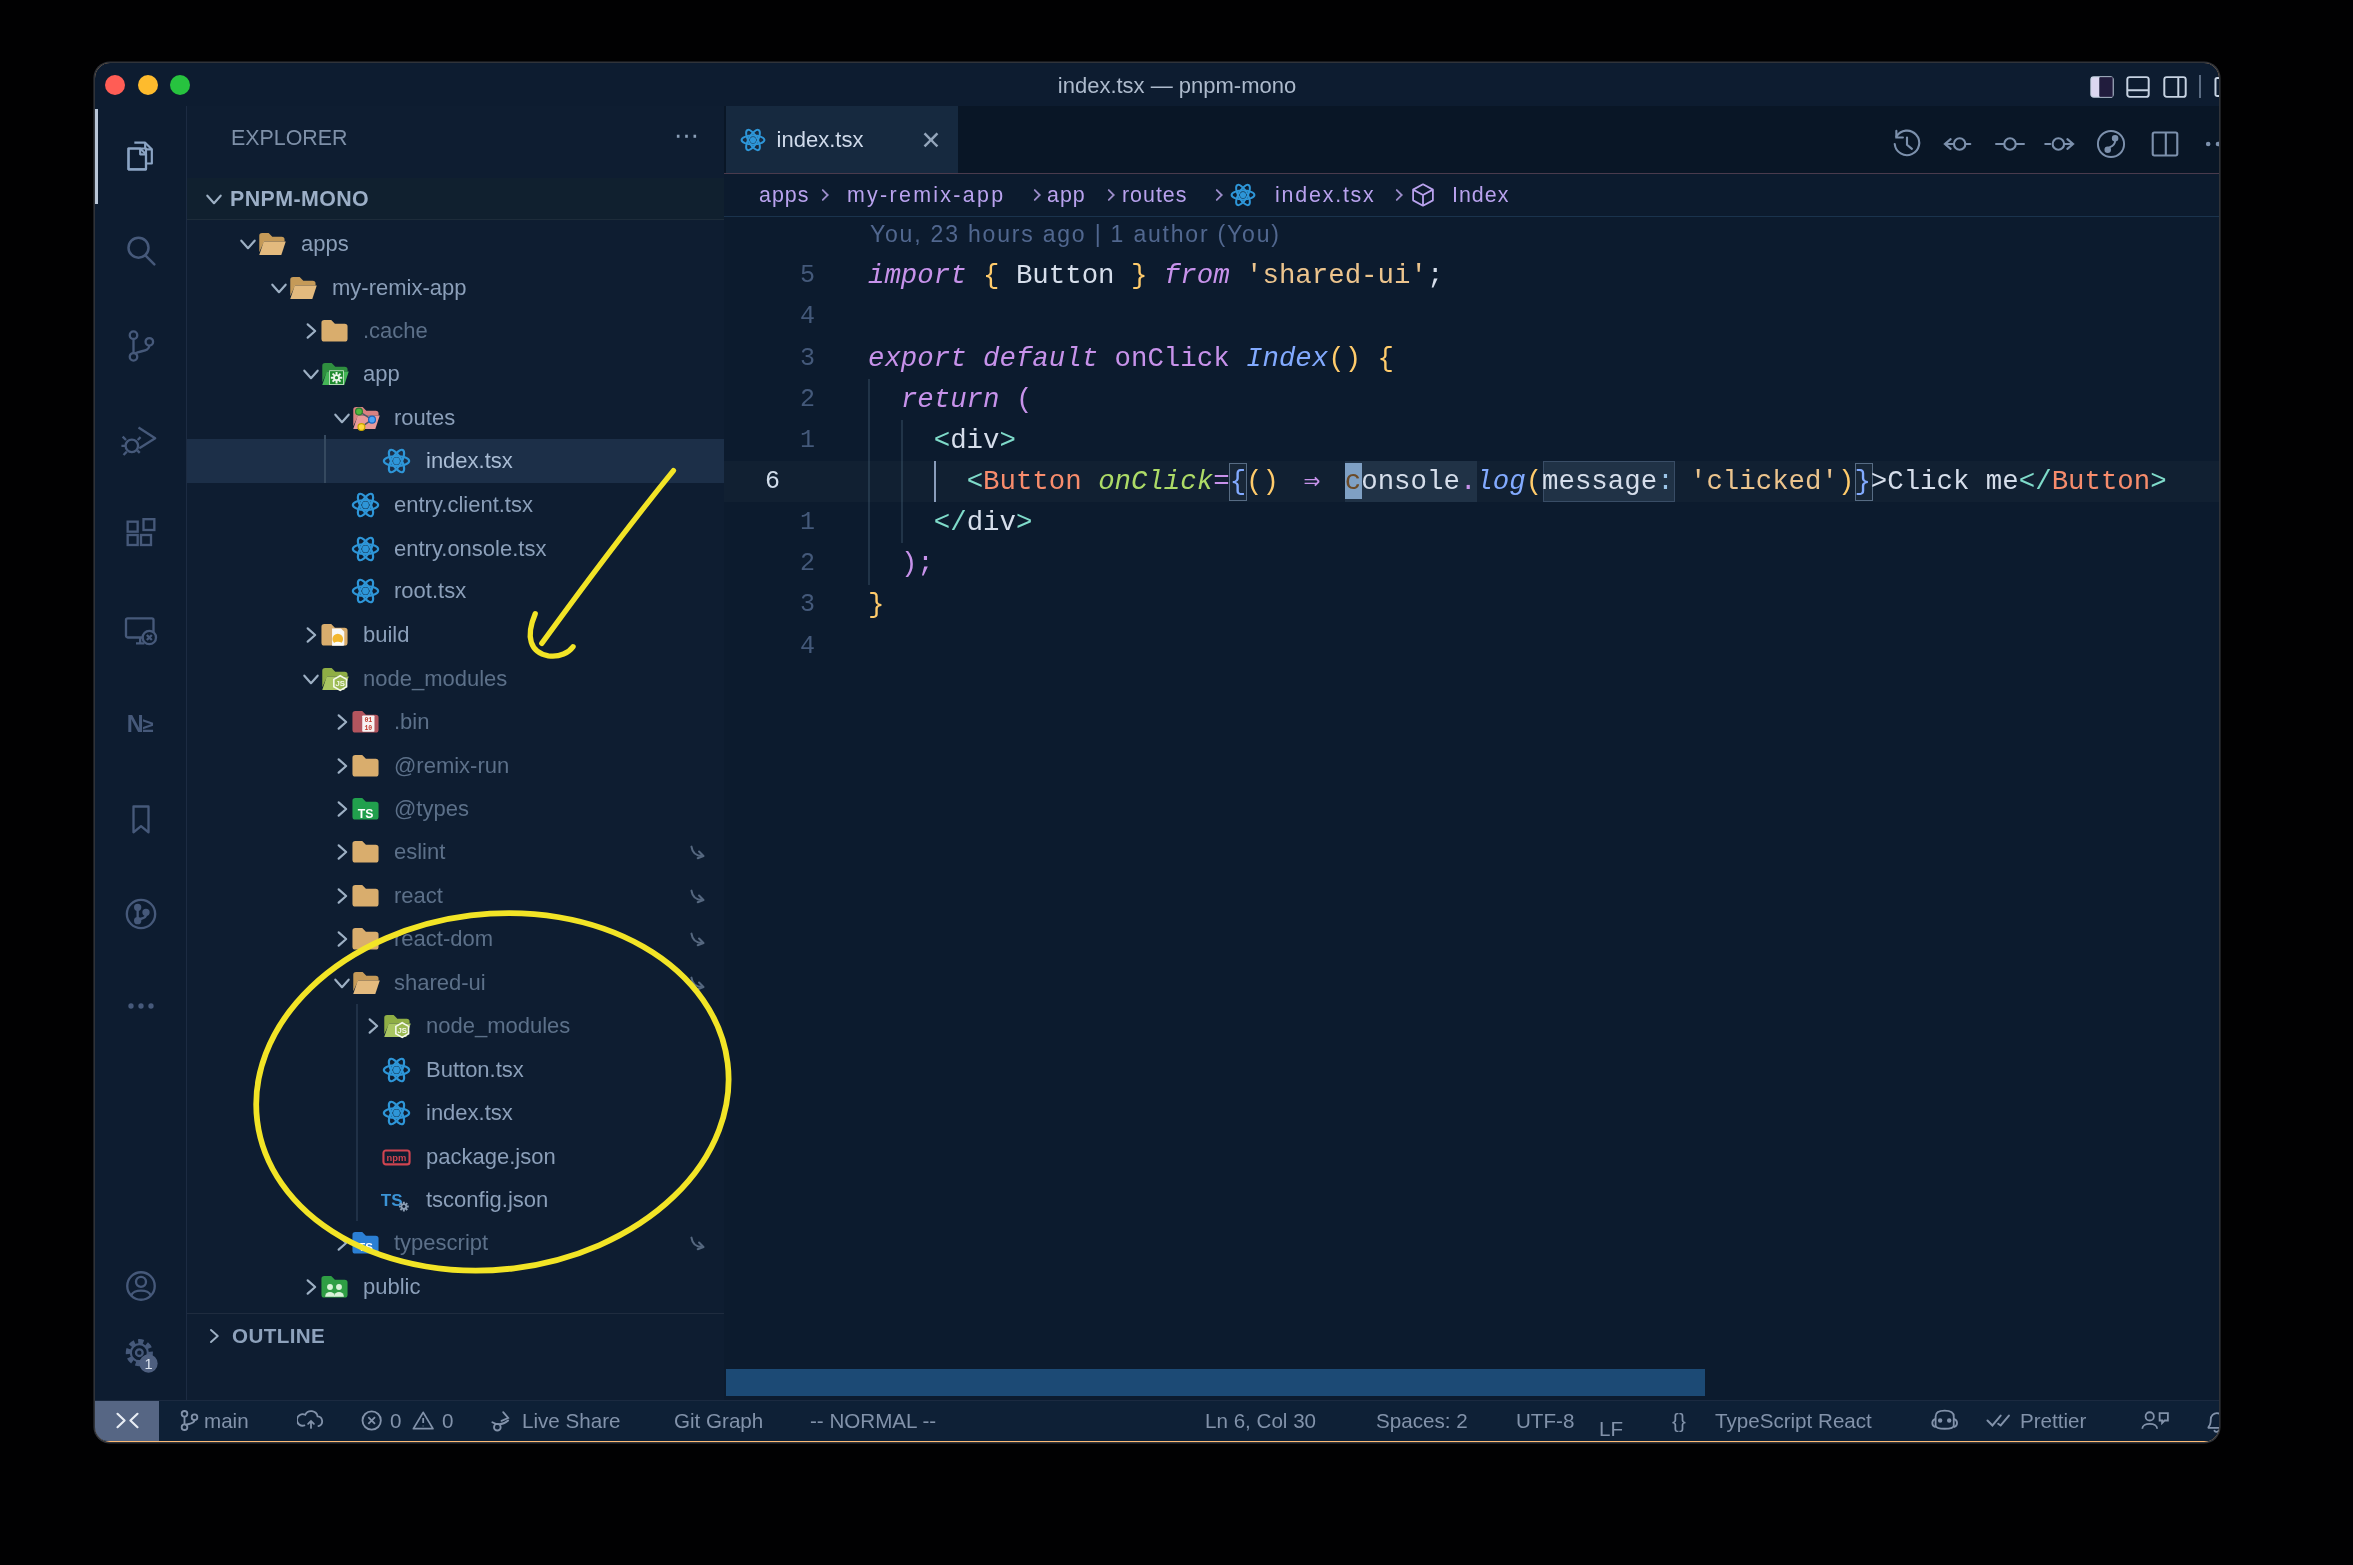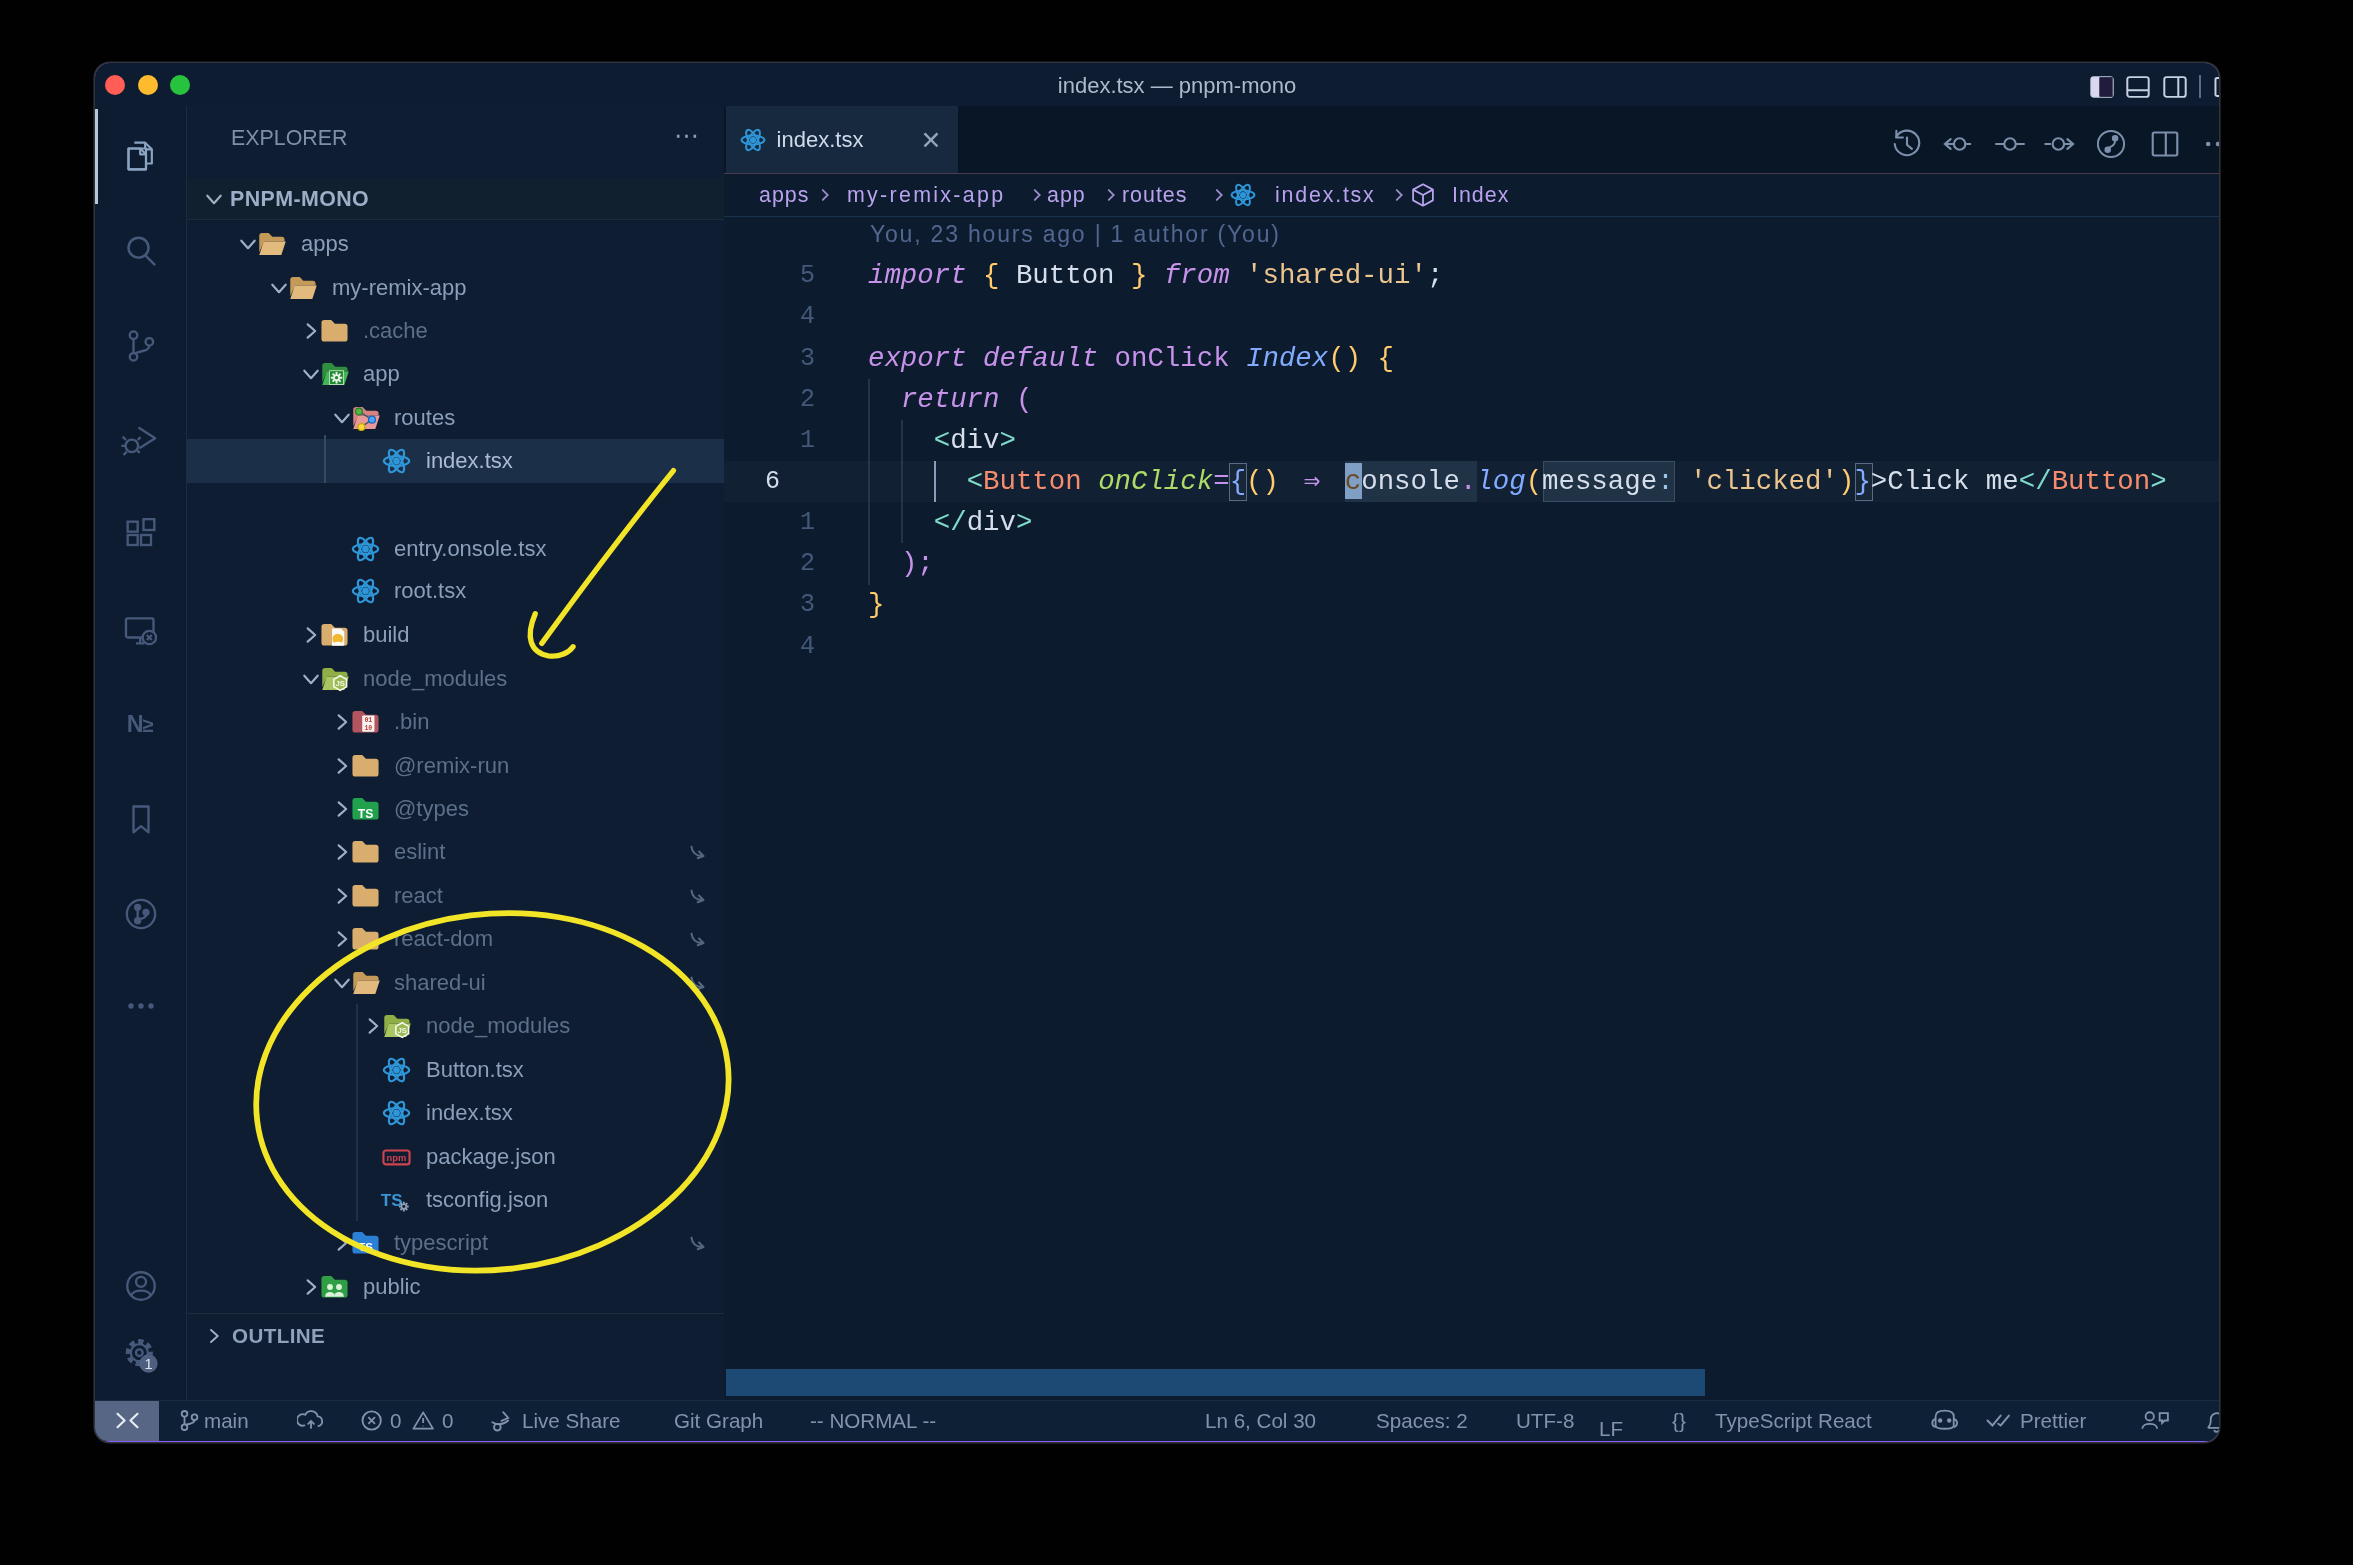--- a/index.html
+++ b/index.html
@@ -1,16 +1,16 @@
 <!DOCTYPE html>
 <html style="font-size:13px"><head><meta charset="utf-8"><style>
 html,body{margin:0;padding:0;background:#010102;width:2354px;height:1565px;overflow:hidden;}
 *{box-sizing:border-box;}
 body{font-family:"Liberation Sans",sans-serif;-webkit-font-smoothing:antialiased;}
-#win{position:absolute;left:95px;top:63px;width:2124px;height:1379px;background:#8b5cf6;border-radius:15px;overflow:hidden;box-shadow:0 0 0 1.6px rgba(125,135,148,.38);}
+#win{position:absolute;left:95px;top:63px;width:2124px;height:1379px;background:#fdba74;border-radius:15px;overflow:hidden;box-shadow:0 0 0 1.6px rgba(125,135,148,.38);}
 #titlebar{position:absolute;left:0;top:0;width:2164px;height:43px;background:#0d1c30;}
 .tl{position:absolute;top:11.5px;width:20px;height:20px;border-radius:50%;}
 #title{position:absolute;top:0;left:0;width:2164px;height:43px;line-height:46px;text-align:center;color:#adbacc;font-size:22px;}
 #activity{position:absolute;left:0;top:43px;width:91px;height:1295px;background:#0d1c30;}
 .abicon{position:absolute;left:25.5px;width:40px;height:40px;}
 #sidebar{position:absolute;left:91px;top:43px;width:538px;height:1295px;background:#0e1d31;border-left:1.6px solid #1c2b42;}
 .row{position:absolute;left:0;width:538px;height:44px;}
 .chevs{position:absolute;top:50%;transform:translateY(-50%);color:#9db0c4;}
 .ficon{position:absolute;top:50%;transform:translateY(-50%);}
 .lbl{position:absolute;top:50%;transform:translateY(-50%);font-size:22px;color:#8b9fb9;white-space:nowrap;}
@@ -310,20 +310,26 @@
           <use href="#froutes"></use>
         </svg>
         <span class="lbl" style="left:207px;">routes</span>
       </div>
       <div class="row" style="top:333px;">
         <svg class="ficon" style="left:194px;" width="31" height="31" viewBox="0 0 38 38">
           <use href="#react"></use>
         </svg>
         <span class="lbl sel" style="left:239px;">index.tsx</span>
       </div>
+      <div class="row" style="top:377px;">
+        <svg class="ficon" style="left:163px;" width="31" height="31" viewBox="0 0 38 38">
+          <use href="#react"></use>
+        </svg>
+        <span class="lbl" style="left:207px;">entry.client.tsx</span>
+      </div>
       <div class="row" style="top:421px;">
         <svg class="ficon" style="left:163px;" width="31" height="31" viewBox="0 0 38 38">
           <use href="#react"></use>
         </svg>
         <span class="lbl" style="left:207px;">entry.onsole.tsx</span>
       </div>
       <div class="row" style="top:463px;">
         <svg class="ficon" style="left:163px;" width="31" height="31" viewBox="0 0 38 38">
           <use href="#react"></use>
         </svg>

